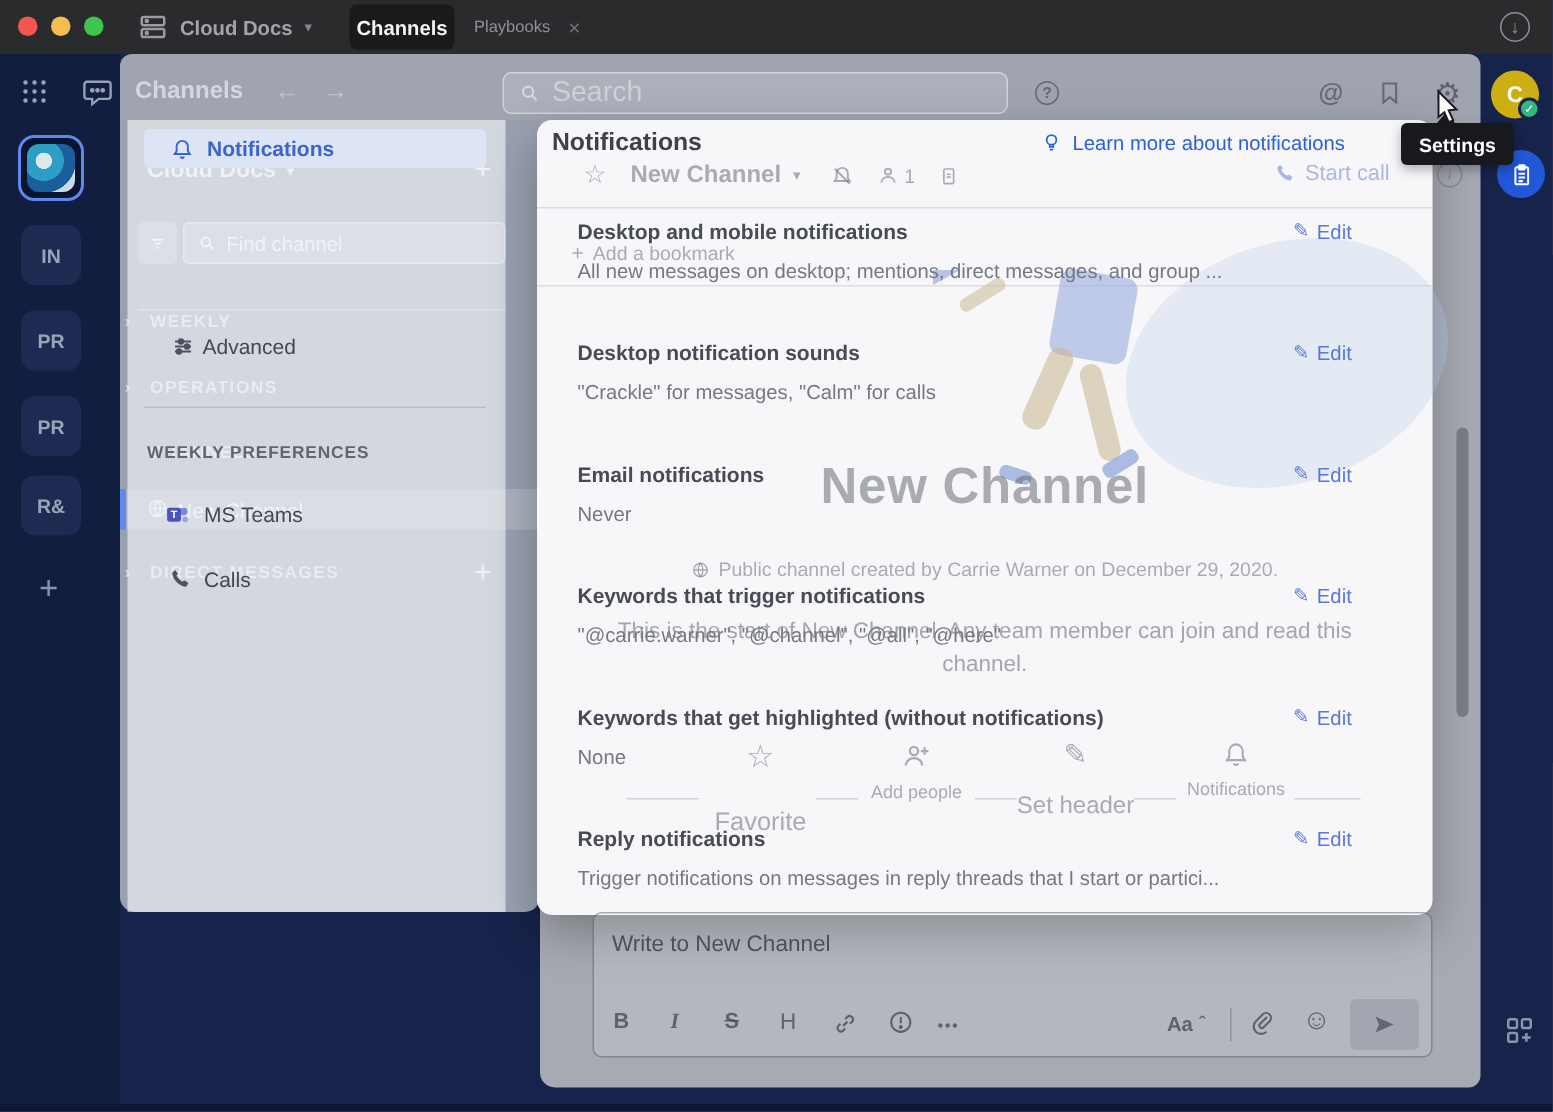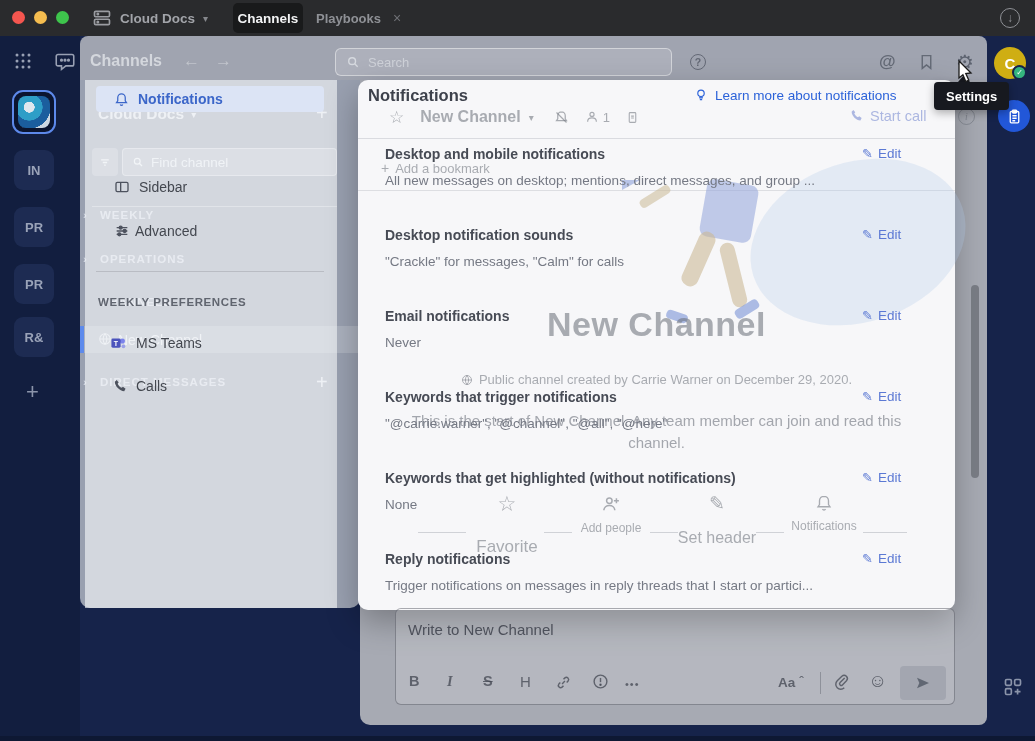--- a/index.html
+++ b/index.html
@@ -38,21 +38,21 @@
       </svg>
     </span>
     <span style="font-size:13.5px;font-weight:bold;color:#a2a4a9">Cloud Docs</span>
     <span style="font-size:10px;color:#85878c">▾</span>
   </div>
 
   <div class="ab f" style="left:233px;top:3px;width:70px;height:30px;background:#191a1b;border-radius:5px;justify-content:center">
     <span style="font-size:13.5px;font-weight:bold;color:#f2f3f4">Channels</span>
   </div>
   <div class="ab f" style="left:316px;top:3px;height:30px;gap:12px">
-    <span style="font-size:13px;font-weight:bold;color:#8f9196">Playbooks</span>
+    <span style="font-size:11px;font-weight:normal;color:#8f9196">Playbooks</span>
     <span style="font-size:14px;color:#6f7176">×</span>
   </div>
 
   <div class="ab f" style="left:1000px;top:8px;width:20px;height:20px;border:1.5px solid #8f9196;border-radius:50%;justify-content:center">
     <span style="font-size:12px;color:#8f9196;line-height:1">↓</span>
   </div>
 
   <div class="ab" style="left:0;top:36px;width:80px;height:705px;background:#121e3f"></div>
   <div class="ab" style="left:987px;top:36px;width:48px;height:705px;background:#16234a"></div>
   <div class="ab" style="left:0;top:736px;width:1035px;height:5px;background:#0e1833"></div>
@@ -65,21 +65,21 @@
   <span class="ab" style="left:183px;top:51px;font-size:17px;color:#c2c5cc">←</span>
   <span class="ab" style="left:215px;top:51px;font-size:17px;color:#c2c5cc">→</span>
 
   <div class="ab f" style="left:335px;top:48px;width:337px;height:28px;border-radius:6px;border:1px solid rgba(255,255,255,.45);background:rgba(255,255,255,.14);gap:8px;padding:0 10px">
     <span>
       <svg width="14" height="14" viewBox="0 0 24 24" fill="none" stroke="#d6d9df" stroke-width="2.4">
           <circle cx="10.5" cy="10.5" r="5.8"></circle>
           <path d="M15 15l5 5"></path>
         </svg>
     </span>
-    <span style="font-size:13px;color:#ced1d8">Search</span>
+    <span style="font-size:19px;color:#ced1d8">Search</span>
   </div>
   <div class="ab f" style="left:690px;top:54px;width:16px;height:16px;border:1.5px solid #646976;border-radius:50%;justify-content:center">
     <span style="font-size:10.5px;font-weight:bold;color:#646976">?</span>
   </div>
   <span class="ab" style="left:879px;top:52px;font-size:17px;font-weight:bold;color:#646a76">@</span>
   <span class="ab" style="left:918px;top:53px">
     <svg width="17" height="18" viewBox="0 0 24 24" fill="none" stroke="#646a76" stroke-width="2">
         <path d="M6 3h12v18l-6-5-6 5z"></path>
       </svg>
   </span>
@@ -186,29 +186,20 @@
   <div class="ab" style="left:85px;top:80px;width:252px;height:528px;background:rgba(250,251,253,.60)"></div>
   <div class="ab f" style="left:96px;top:86px;width:228px;height:26px;background:#dce4f5;border-radius:4px;gap:9px;padding:0 0 0 18px">
     <span>
       <svg width="15" height="15" viewBox="0 0 24 24" fill="none" stroke="#3b66c9" stroke-width="2">
           <path d="M12 3c-3.3 0-6 2.7-6 6v5l-2 3h16l-2-3V9c0-3.3-2.7-6-6-6z"></path>
           <path d="M10 20a2.2 2.2 0 0 0 4 0"></path>
         </svg>
     </span>
     <span style="font-size:14px;font-weight:bold;color:#3b66c9">Notifications</span>
   </div>
-  <div class="ab f" style="left:96px;top:174px;width:228px;height:26px;gap:9px;padding:0 0 0 18px">
-    <span>
-      <svg width="16" height="16" viewBox="0 0 24 24" fill="none" stroke="#4d525e" stroke-width="2">
-          <rect x="3" y="5" width="18" height="14" rx="2"></rect>
-          <path d="M10 5v14"></path>
-        </svg>
-    </span>
-    <span class="navlab">Sidebar</span>
-  </div>
   <div class="ab f" style="left:96px;top:218px;width:228px;height:26px;gap:5px;padding:0 0 0 18px">
     <span>
       <svg width="16" height="16" viewBox="0 0 24 24" fill="none" stroke="#4d525e" stroke-width="2">
           <path d="M4 7h16M4 12h16M4 17h16"></path>
           <circle cx="10" cy="7" r="2.2" fill="#4d525e"></circle>
           <circle cx="16" cy="12" r="2.2" fill="#4d525e"></circle>
           <circle cx="8" cy="17" r="2.2" fill="#4d525e"></circle>
         </svg>
     </span>
     <span class="navlab">Advanced</span>

